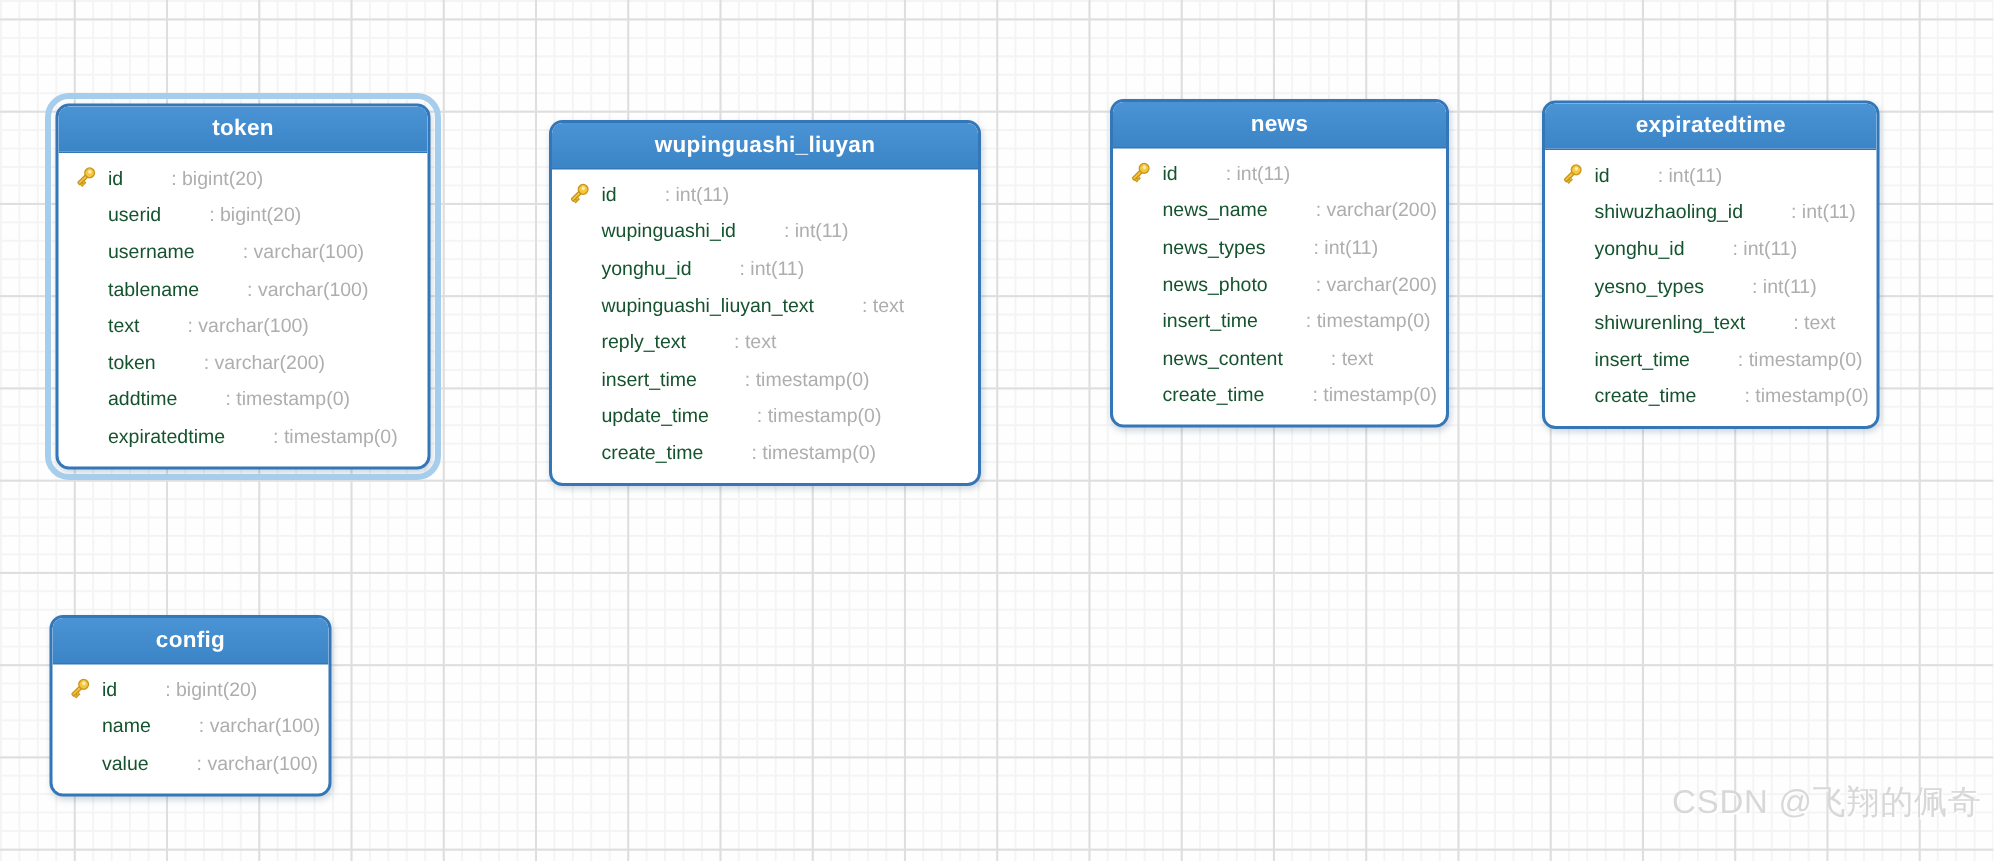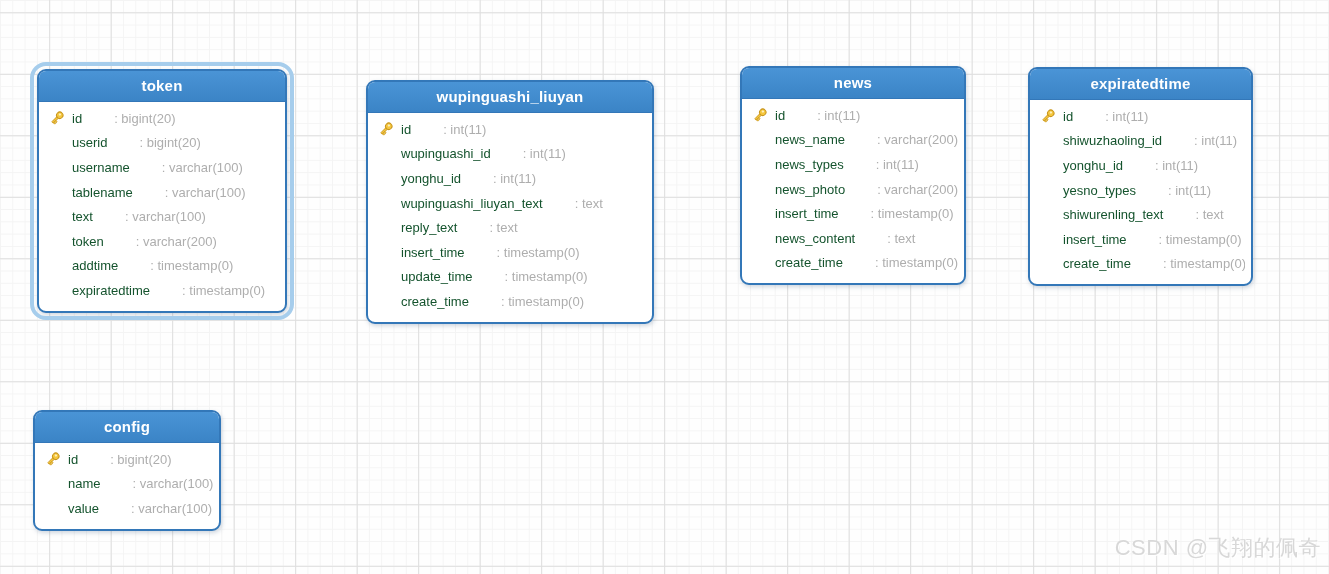--- a/index.html
+++ b/index.html
@@ -69,21 +69,21 @@
   
   #table-0 { left: 37px;   top: 69px;  width: 250px; }
   #table-1 { left: 366px;  top: 80px;  width: 288px; }
   #table-2 { left: 740px;  top: 66px;  width: 226px; }
   #table-3 { left: 1028px; top: 67px;  width: 225px; }
   #table-4 { left: 33px;   top: 410px; width: 188px; }
 
   .watermark {
     position: absolute;
     right: 8px;
-    bottom: 11px;
+    bottom: 24px;
     font-size: 22px;
     color: #d8d8d8;
     letter-spacing: 0.5px;
     text-shadow: 1px 1px 0 #ffffff;
     user-select: none;
   }
 </style>
 </head>
 <body>
 

